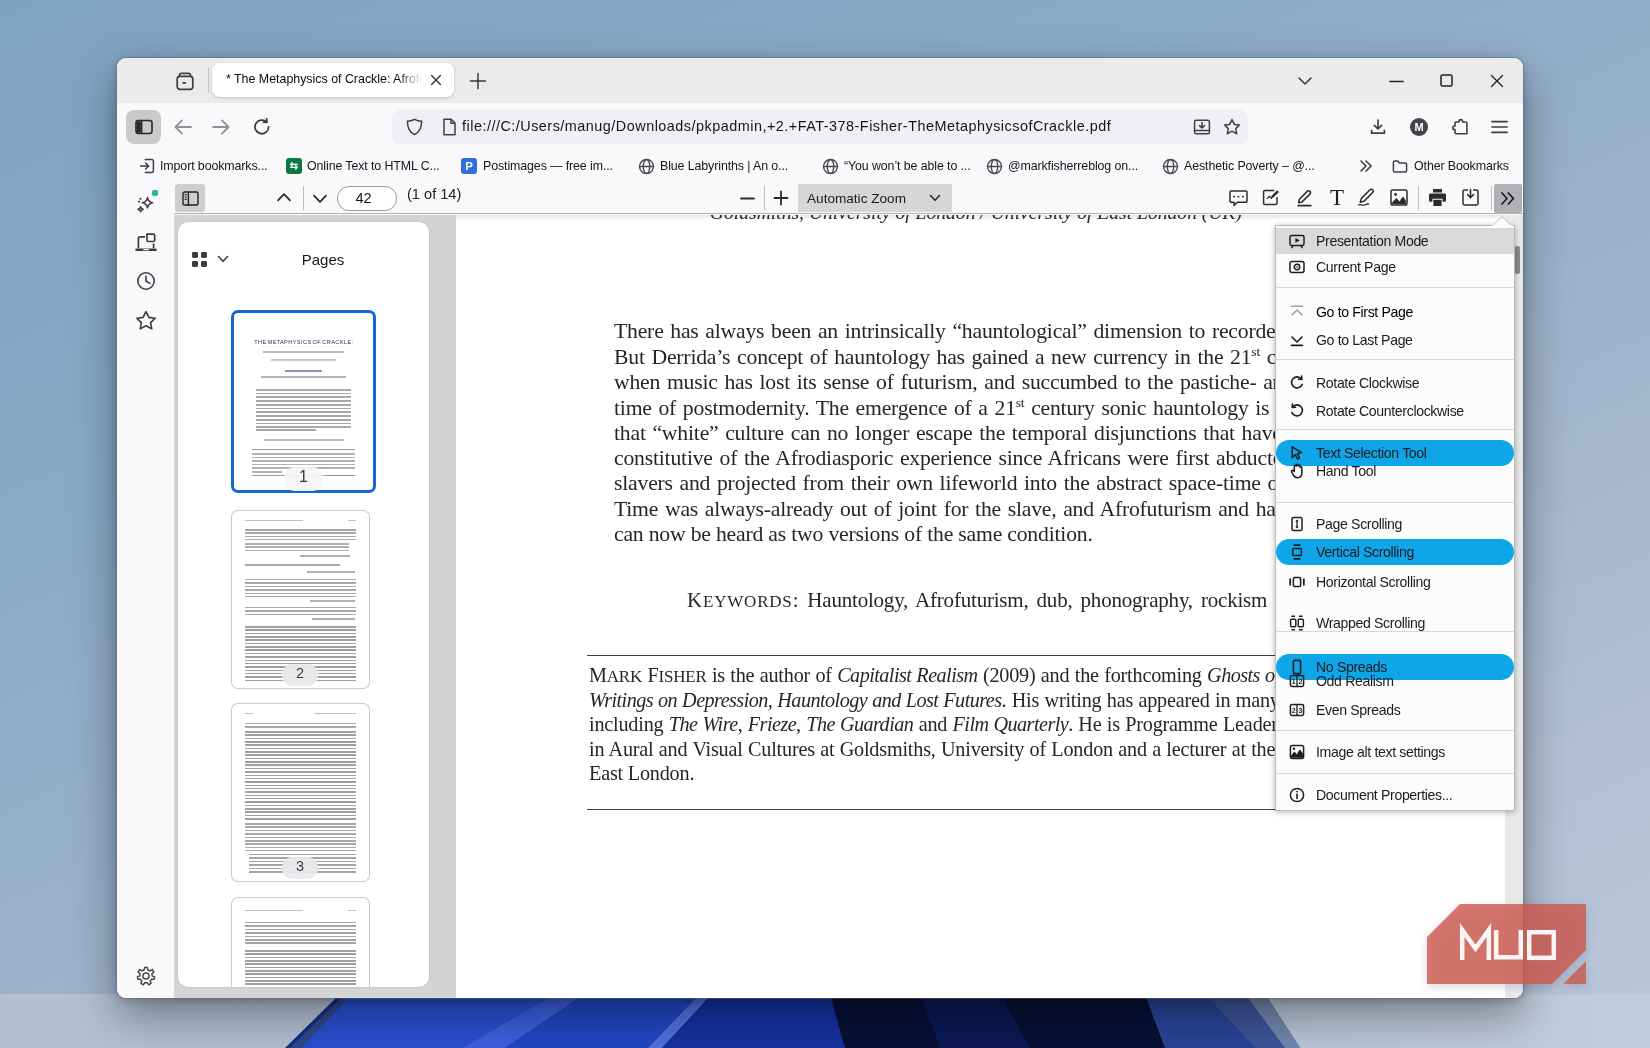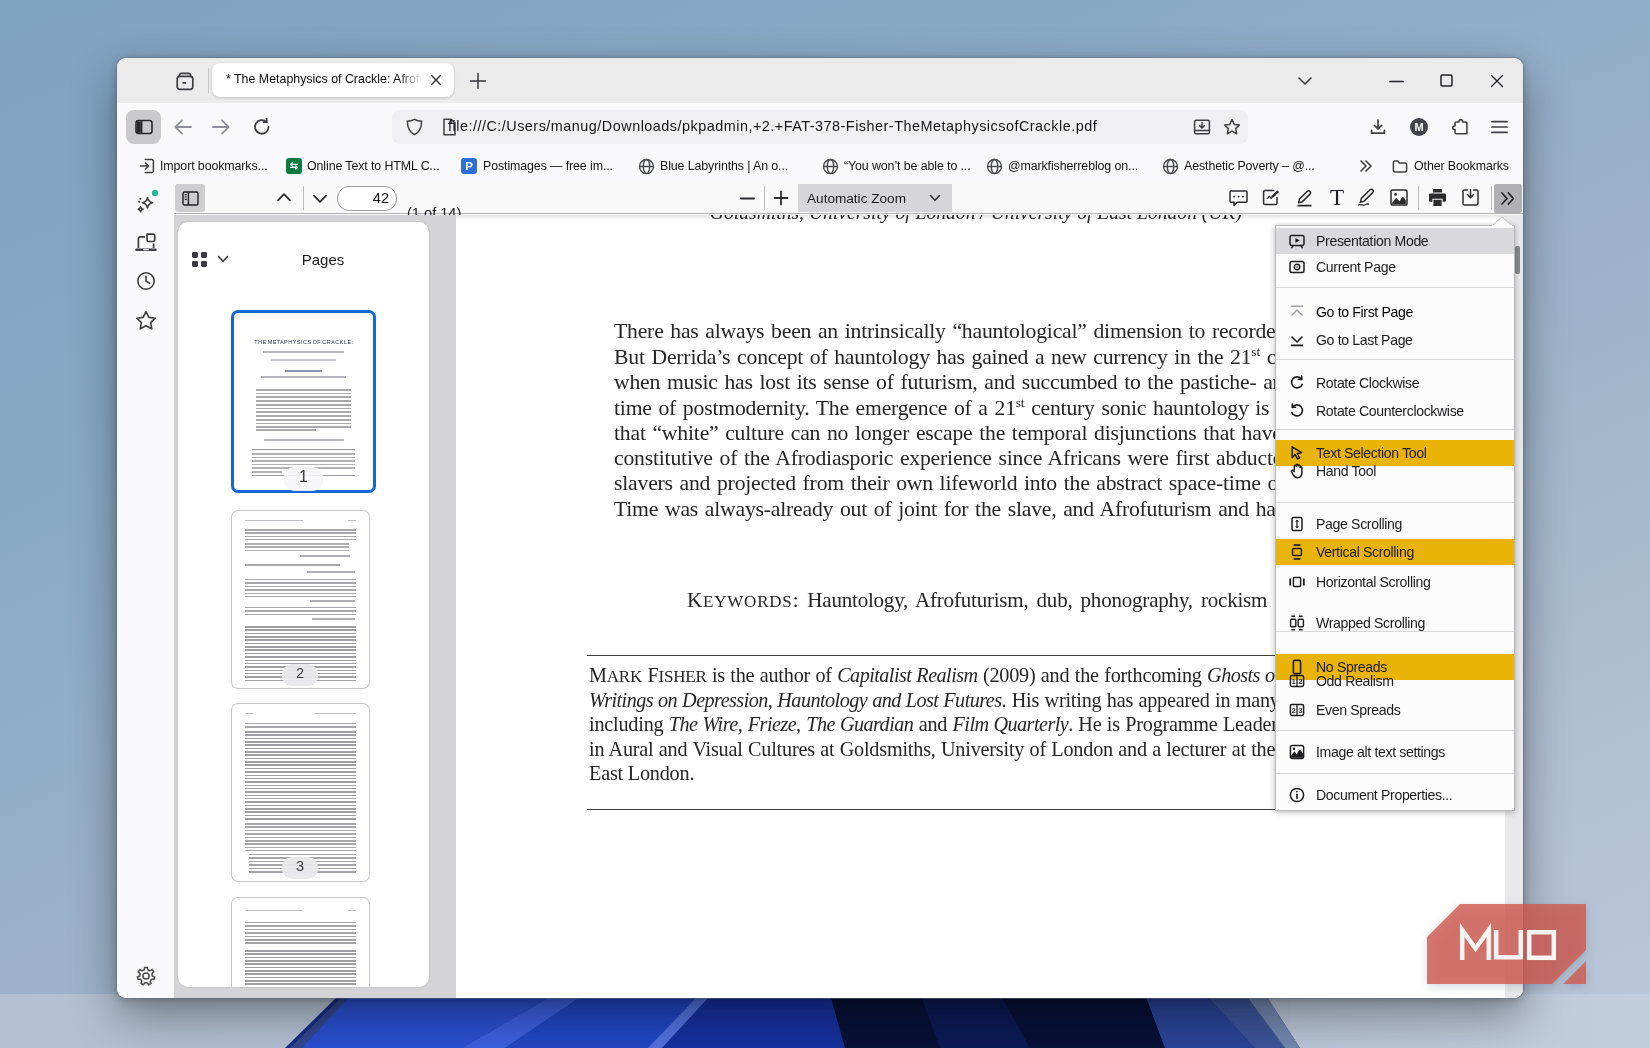--- a/index.html
+++ b/index.html
@@ -27,21 +27,21 @@
 #tab { left:95px; top:5px; width:242px; height:34px; background:#ffffff; border-radius:8px;
   box-shadow:0 1px 3px rgba(0,0,0,.18); }
 #tabtitle { left:14px; top:9px; width:196px; height:17px; font-size:12.4px; color:#0c0c0d; white-space:nowrap; overflow:hidden;
   -webkit-mask-image:linear-gradient(90deg,#000 88%,transparent 100%); }
 .icbtn { display:flex; align-items:center; justify-content:center; }
 
 
 #navbar { left:0; top:45px; width:1406px; height:47px; background:#f9f9fb; }
 #sbtogglebtn { left:9px; top:52px; width:35px; height:34px; background:#cacacc; border-radius:8px; }
 #urlbar { left:275px; top:52px; width:856px; height:34px; background:#f0f0f4; border-radius:8px; }
-#urltext { left:56px; top:8px; font-size:14.4px; color:#15141a; white-space:nowrap; letter-spacing:0.5px;text-align:right; }
+#urltext { left:70px; top:8px; font-size:14.4px; color:#15141a; white-space:nowrap; letter-spacing:0.5px;text-align:right; }
 
 
 #bmbar { left:0; top:92px; width:1406px; height:32px; background:#f9f9fb; }
 .bmtext { font-size:12.4px; color:#15141a; white-space:nowrap; letter-spacing:-0.1px; }
 
 
 #pdftb { left:57px; top:124px; width:1349px; height:32px; background:#f9f9fa; border-bottom:1px solid #b3b3b3; }
 
 
 #ffstrip { left:0; top:124px; width:57px; height:816px; background:#f9f9fb; }
@@ -61,21 +61,21 @@
 .pline { position:absolute; white-space:nowrap; font-size:21.7px; letter-spacing:-0.2px; }
 
 
 #menu { left:1158px; top:167px; width:240px; height:586px; background:#fcfcfd;
   border:1px solid #b9b9bb; box-shadow:0 1px 6px rgba(0,0,0,.3); }
 .mrow { position:absolute; left:0; width:238px; height:26px; display:flex; align-items:center; }
 .mrow svg { margin-left:13px; flex:0 0 auto; }
 .mrow span { margin-left:11px; font-size:14.1px; color:#1b1b1d; letter-spacing:-0.35px; white-space:nowrap; }
 .msep { position:absolute; left:0; width:238px; height:1px; background:#d8d8da; }
 .hl { background:#d9d9db; }
-.tog { background:#eab308; }
+.tog { background:#0ea5e9;border-radius:13px; }
 
 
 #muo { left:1420px; top:897px; width:230px; height:100px; }
 </style>
 </head>
 <body>
 
 <div id="wall" class="abs">
 <svg width="1650" height="54" viewBox="0 0 1650 54">
   <defs>
@@ -244,22 +244,22 @@
       </svg>
   </div>
 
   <svg class="abs" style="left:159px;top:134px" width="16" height="10" viewBox="0 0 16 10" fill="none" stroke="#2b2b2e" stroke-width="1.8" stroke-linecap="round" stroke-linejoin="round">
       <path d="M2 8.4 L8 2.2 L14 8.4"></path>
     </svg>
   <div class="abs" style="left:186px;top:128px;width:1px;height:24px;background:#bdbdc0"></div>
   <svg class="abs" style="left:195px;top:136px" width="16" height="10" viewBox="0 0 16 10" fill="none" stroke="#2b2b2e" stroke-width="1.8" stroke-linecap="round" stroke-linejoin="round">
       <path d="M2 1.6 L8 7.8 L14 1.6"></path>
     </svg>
-  <div class="abs" style="left:220px;top:128px;width:60px;height:25px;background:#fff;border:1px solid #9b9ba2;border-radius:12px;font-size:14.6px;color:#141417;text-align:right;line-height:23px;padding-right:7px">42</div>
-  <div class="abs" style="left:290px;top:147px;font-size:14.6px;color:#202023">(1 of 14)</div>
+  <div class="abs" style="left:220px;top:128px;width:60px;height:25px;background:#fff;border:1px solid #9b9ba2;border-radius:12px;font-size:14.6px;color:#141417;text-align:center;line-height:23px;padding-right:7px">42</div>
+  <div class="abs" style="left:290px;top:128px;font-size:14.6px;color:#202023">(1 of 14)</div>
 
   <svg class="abs" style="left:623px;top:139px" width="15" height="3" viewBox="0 0 15 3" stroke="#2b2b2e" stroke-width="1.8" stroke-linecap="round">
       <path d="M1 1.5 L14 1.5"></path>
     </svg>
   <div class="abs" style="left:647px;top:128px;width:1px;height:24px;background:#bdbdc0"></div>
   <svg class="abs" style="left:656px;top:132px" width="16" height="16" viewBox="0 0 16 16" stroke="#2b2b2e" stroke-width="1.8" stroke-linecap="round">
       <path d="M8 1.5 L8 14.5 M1.5 8 L14.5 8"></path>
     </svg>
   <div class="abs" style="left:681px;top:126px;width:154px;height:28px;background:#d6d6d8"></div>
   <div class="abs" style="left:690px;top:133px;font-size:13.6px;color:#1b1b1e">Automatic Zoom</div>
@@ -406,20 +406,21 @@
 
     <div class="serif abs" style="left:240px;top:-13px;width:560px;text-align:center;font-size:19.6px;font-style:italic;white-space:nowrap">Goldsmiths, University of London / University of East London (UK)</div>
     <div class="pline serif" id="L1" style="word-spacing:1.5px;left:158px;top:104px">There has always been an intrinsically “hauntological” dimension to recorded sound.</div>
     <div class="pline serif" id="L2" style="word-spacing:1.5px;left:158px;top:129px">But Derrida’s concept of hauntology has gained a new currency in the 21<sup style="font-size:13.5px">st</sup> century,</div>
     <div class="pline serif" id="L3" style="word-spacing:1.5px;left:158px;top:155px">when music has lost its sense of futurism, and succumbed to the pastiche- and retro-</div>
     <div class="pline serif" id="L4" style="word-spacing:1.5px;left:158px;top:180px">time of postmodernity. The emergence of a 21<sup style="font-size:13.5px">st</sup> century sonic hauntology is a sign</div>
     <div class="pline serif" id="L5" style="word-spacing:1.5px;left:158px;top:206px">that “white” culture can no longer escape the temporal disjunctions that have been</div>
     <div class="pline serif" id="L6" style="word-spacing:1.5px;left:158px;top:231px">constitutive of the Afrodiasporic experience since Africans were first abducted by</div>
     <div class="pline serif" id="L7" style="word-spacing:1.5px;left:158px;top:256px">slavers and projected from their own lifeworld into the abstract space-time of Capital.</div>
     <div class="pline serif" id="L8" style="word-spacing:1.5px;left:158px;top:282px">Time was always-already out of joint for the slave, and Afrofuturism and hauntology</div>
+    <div class="pline serif" id="L9" style="left:158px;top:307px">can now be heard as two versions of the same condition.</div>
     <div class="pline serif" id="KW" style="word-spacing:3px;left:231px;top:373px;font-size:21px"><span style="letter-spacing:0.8px">K<span style="font-size:17px">EYWORDS</span>:</span> Hauntology, Afrofuturism, dub, phonography, rockism</div>
     <div class="abs" style="left:131px;top:440px;width:810px;height:1.3px;background:#3f3f3f"></div>
     <div class="pline serif" id="B1" style="word-spacing:0.5px;left:133px;top:449px;font-size:20.2px">M<span style="font-size:17px">ARK</span> F<span style="font-size:17px">ISHER</span> is the author of <i>Capitalist Realism</i> (2009) and the forthcoming <i>Ghosts of My Life:</i></div>
     <div class="pline serif" id="B2" style="word-spacing:0.5px;left:133px;top:474px;font-size:20.2px"><i>Writings on Depression, Hauntology and Lost Futures</i>. His writing has appeared in many publications,</div>
     <div class="pline serif" id="B3" style="word-spacing:0.5px;left:133px;top:498px;font-size:20.2px">including <i>The Wire</i>, <i>Frieze</i>, <i>The Guardian</i> and <i>Film Quarterly</i>. He is Programme Leader of</div>
     <div class="pline serif" id="B4" style="word-spacing:0.5px;left:133px;top:523px;font-size:20.2px">in Aural and Visual Cultures at Goldsmiths, University of London and a lecturer at the University of</div>
     <div class="pline serif" id="B5" style="left:133px;top:547px;font-size:20.2px">East London.</div>
     <div class="abs" style="left:131px;top:594px;width:810px;height:1.3px;background:#3f3f3f"></div>
   </div>
 

